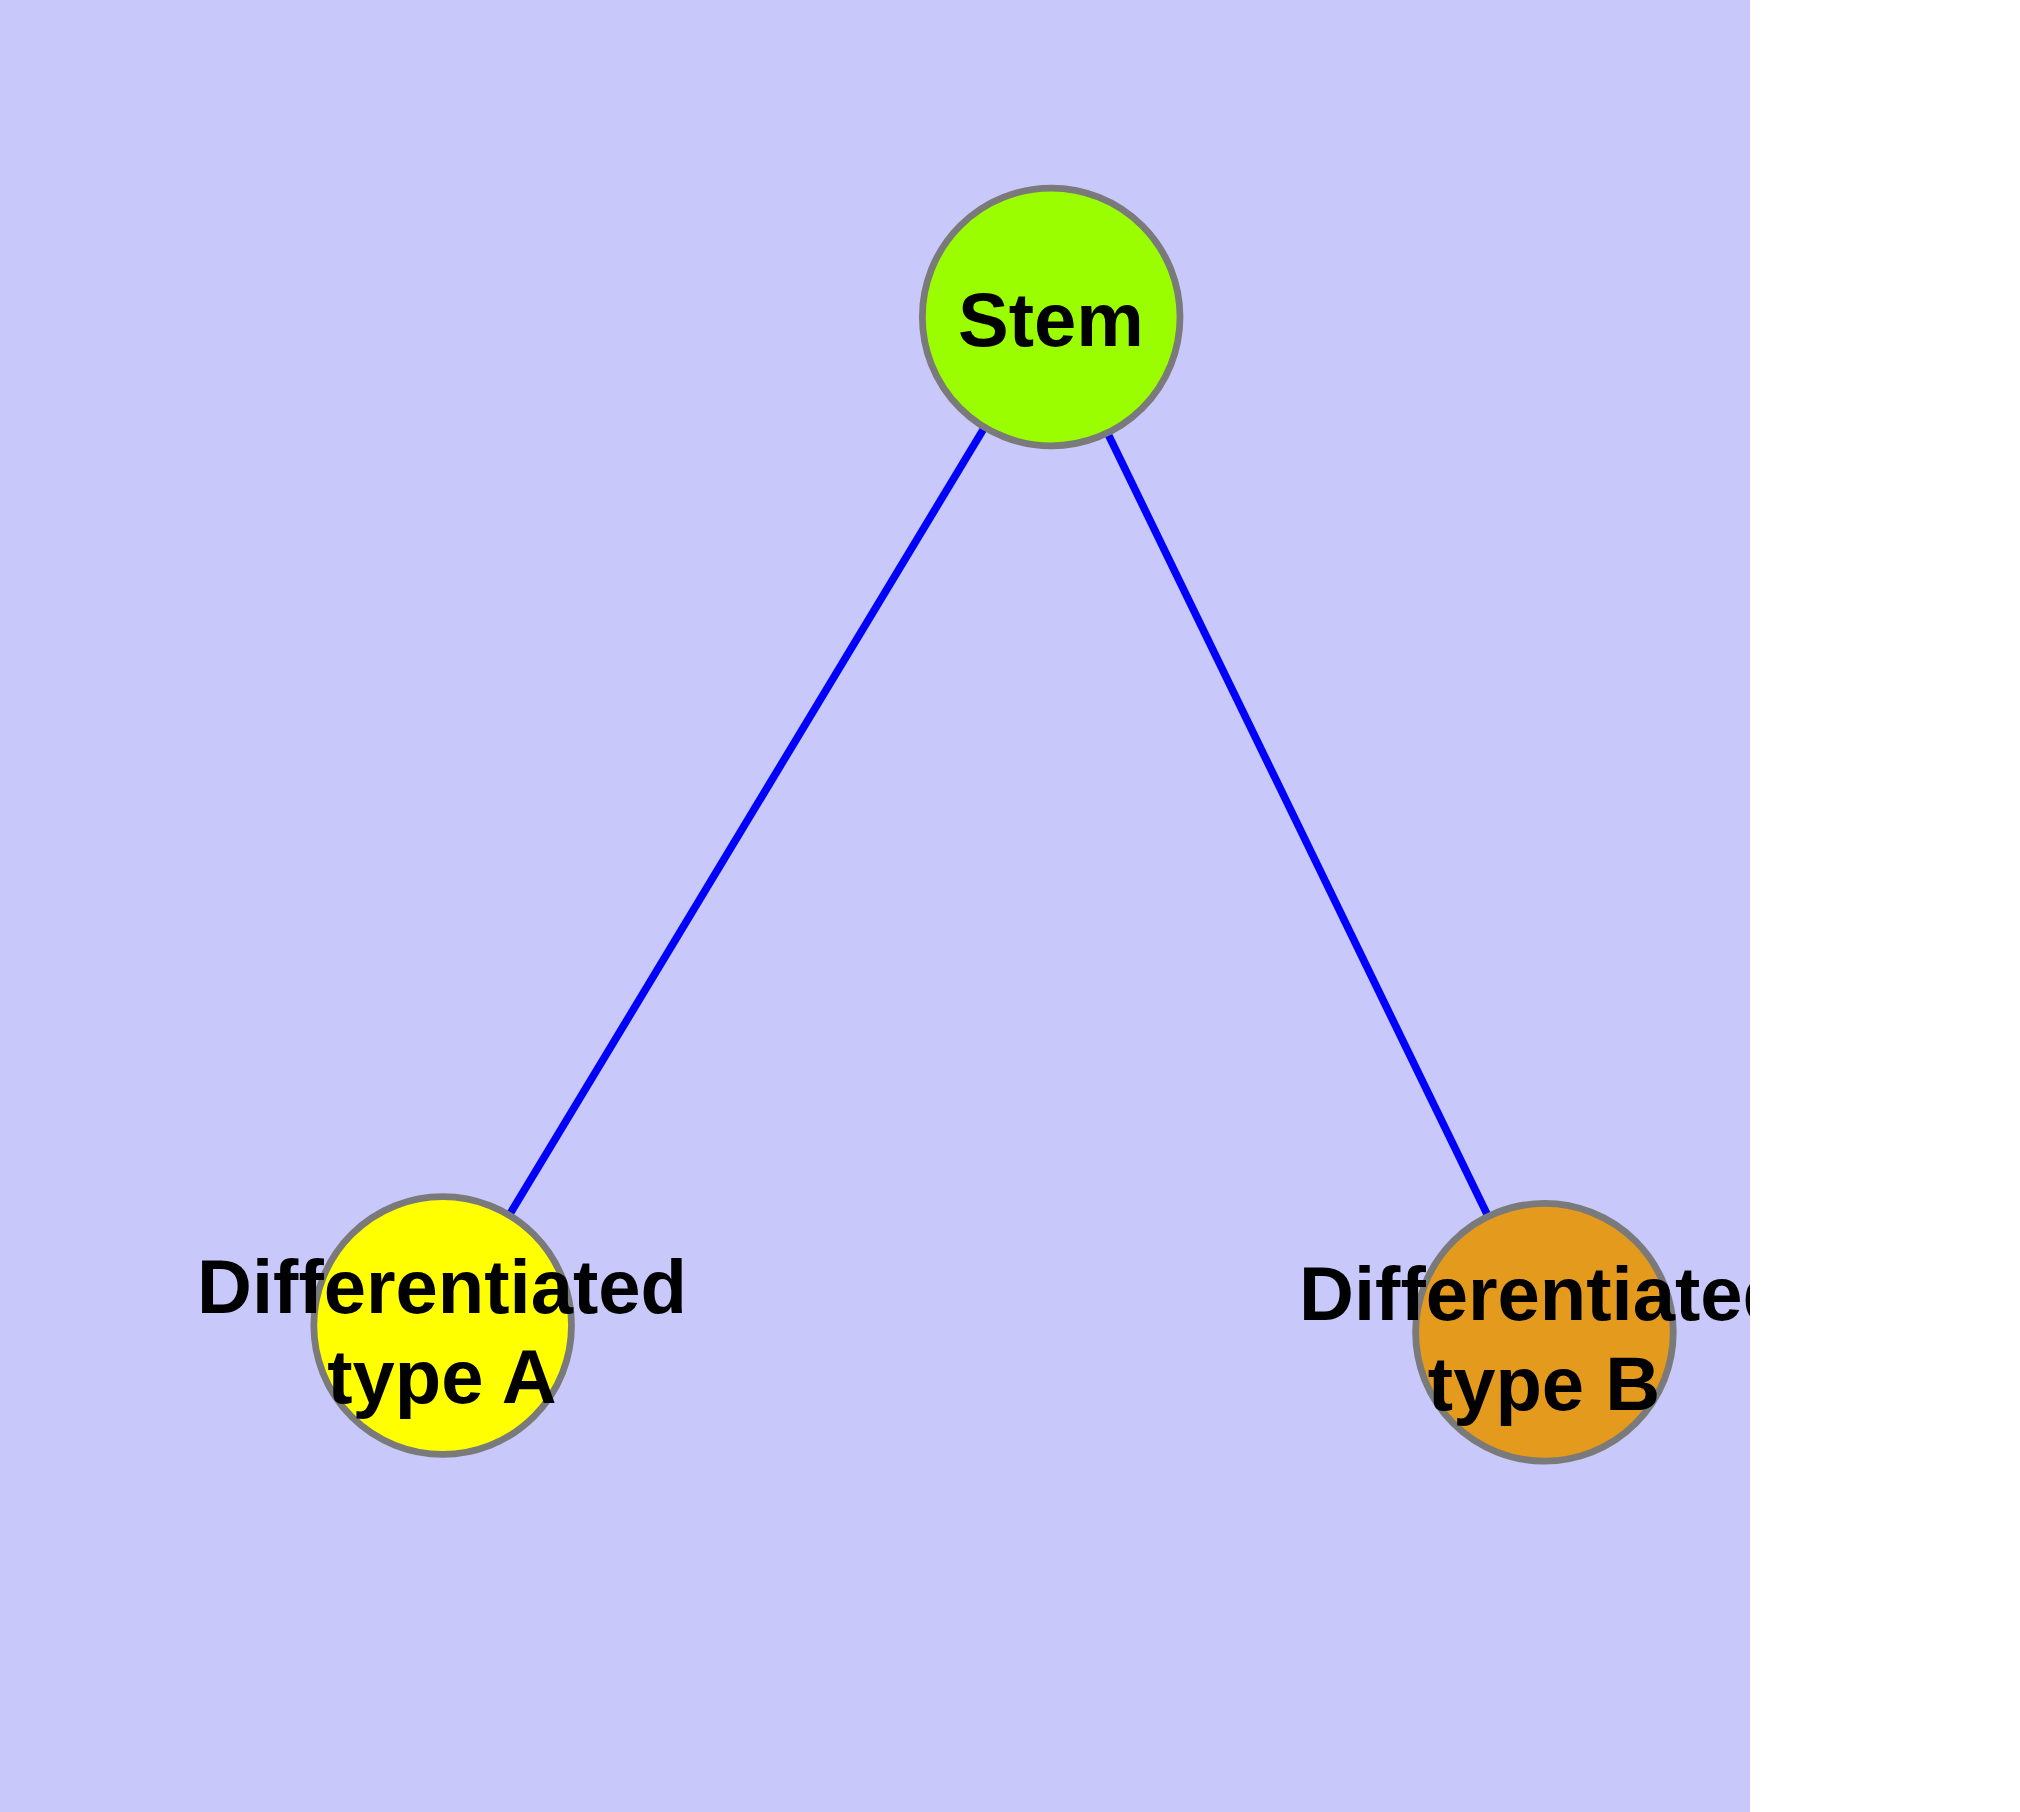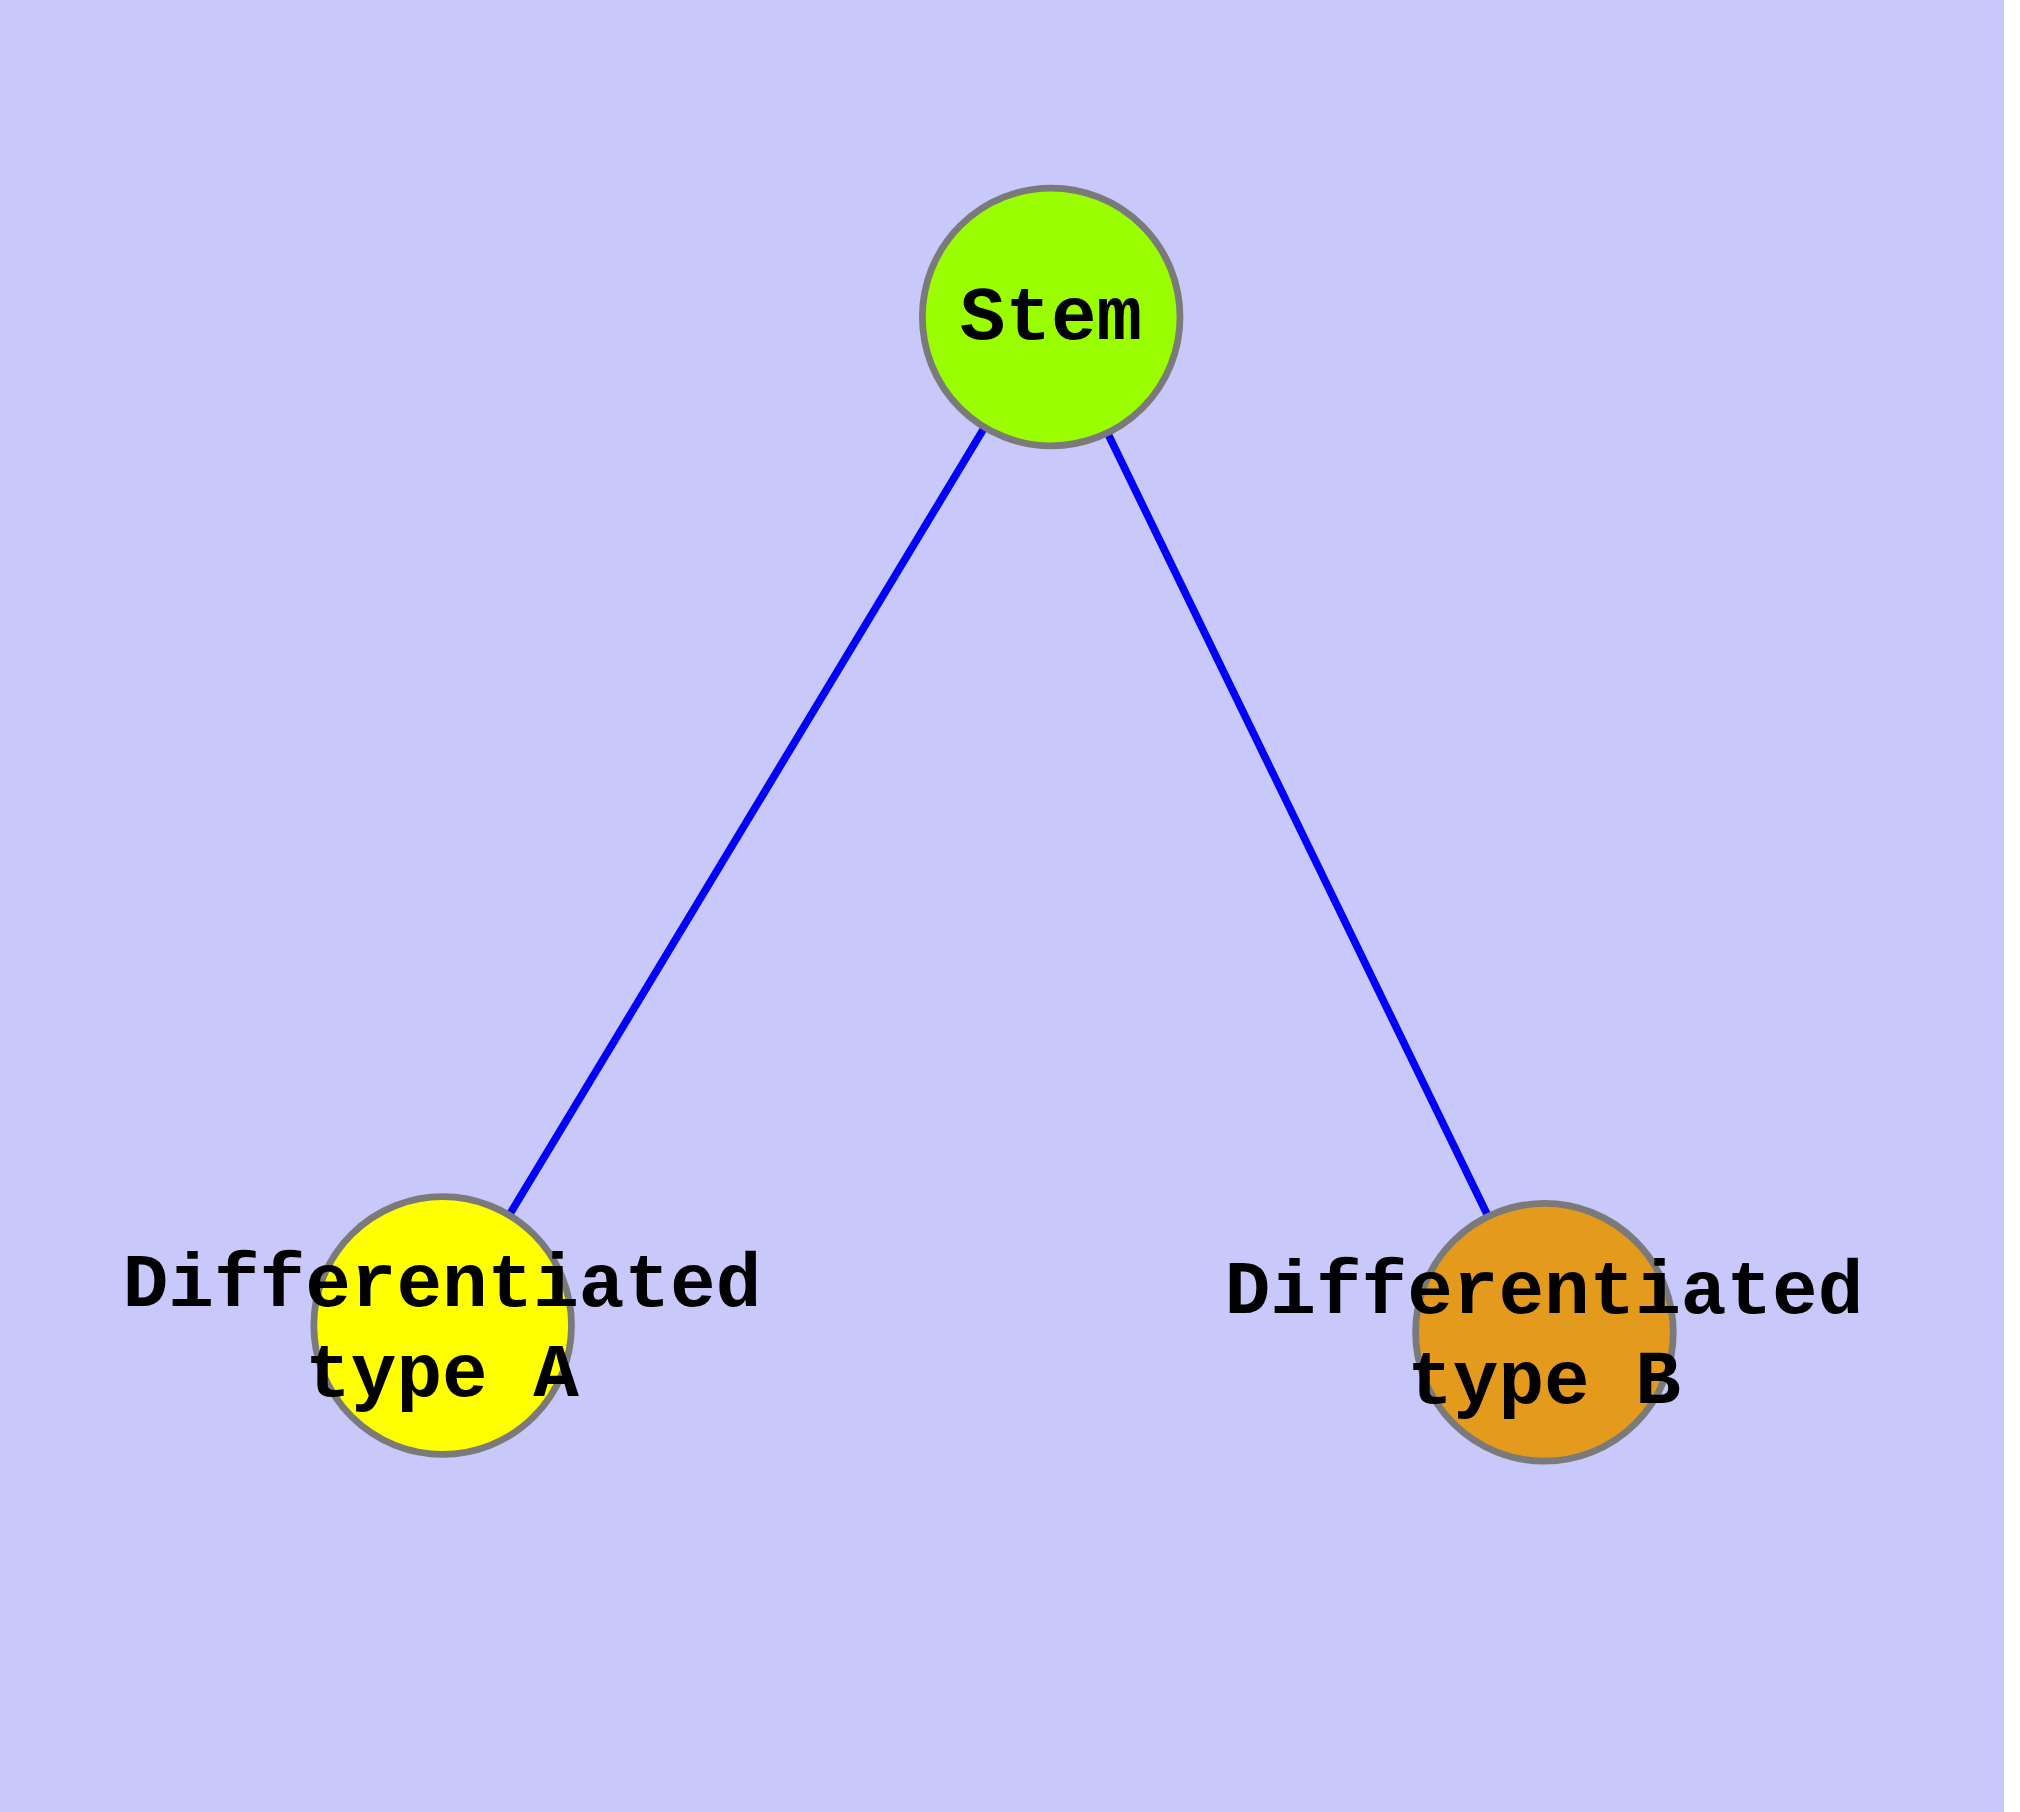--- a/index.html
+++ b/index.html
@@ -2,24 +2,24 @@
 <html style="font-size:13.6px"><head>
 <meta charset="utf-8">
 <style>
   html, body {
     margin: 0;
     padding: 0;
     background: #ffffff;
   }
   .stage {
     position: relative;
-    width: 2004px;
+    width: 1750px;
     height: 1812px;
     overflow: hidden;
-    font-family: Liberation Mono, monospace;
+    font-family: Liberation Sans, sans-serif;
   }
   .graph-svg {
     position: absolute;
     left: 0;
     top: 0;
   }
   .edge {
     stroke-width: 9px;
     fill: none;
   }

